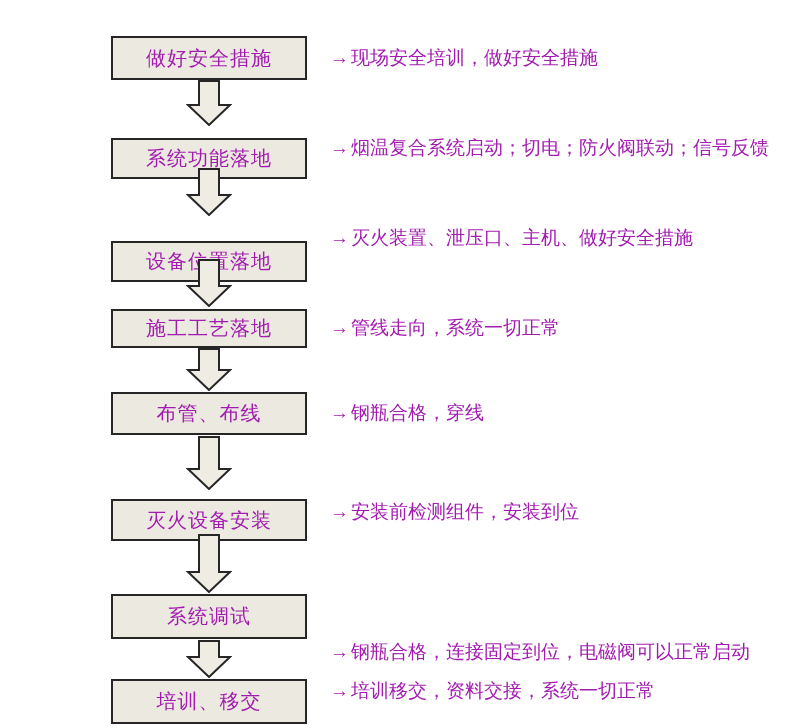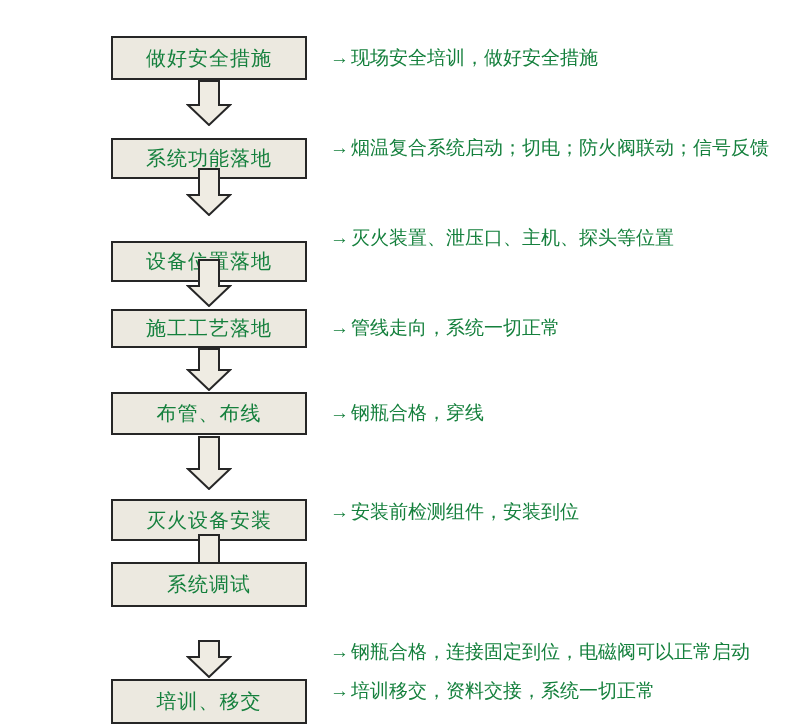--- a/index.html
+++ b/index.html
@@ -6,21 +6,21 @@
     margin: 0;
     padding: 0;
     background: #ffffff;
   }
   .canvas {
     position: relative;
     width: 800px;
     height: 728px;
     background: #ffffff;
     font-family: "Liberation Serif", "DejaVu Serif", serif;
-    color: #15803d;
+    color: #a21caf;
     overflow: hidden;
   }
   .flow-box {
     position: absolute;
     left: 111px;
     width: 196px;
     box-sizing: border-box;
     background: #ece9e0;
     border: 2px solid #262626;
     display: flex;
@@ -76,21 +76,21 @@
     <span>烟温复合系统启动；切电；防火阀联动；信号反馈</span>
   </div>
 
   <svg class="down-arrow" style="top:168px;" width="46" height="48" viewBox="0 0 46 48">
     <polygon points="13,1 33,1 33,27 44,27 23,47 2,27 13,27"></polygon>
   </svg>
 
   <div class="flow-box" style="top:217px;height:41px;margin-top:24px;">设备位置落地</div>
   <div class="flow-desc" style="top:238px;">
     <span class="arrow-prefix">→</span>
-    <span>灭火装置、泄压口、主机、探头等位置</span>
+    <span>灭火装置、泄压口、主机、做好安全措施</span>
   </div>
 
   <svg class="down-arrow" style="top:259px;" width="46" height="48" viewBox="0 0 46 48">
     <polygon points="13,1 33,1 33,27 44,27 23,47 2,27 13,27"></polygon>
   </svg>
 
   <div class="flow-box" style="top:309px;height:39px;">施工工艺落地</div>
   <div class="flow-desc" style="top:328px;">
     <span class="arrow-prefix">→</span>
     <span>管线走向，系统一切正常</span>
@@ -113,21 +113,21 @@
   <div class="flow-box" style="top:499px;height:42px;">灭火设备安装</div>
   <div class="flow-desc" style="top:512px;">
     <span class="arrow-prefix">→</span>
     <span>安装前检测组件，安装到位</span>
   </div>
 
   <svg class="down-arrow" style="top:534px;" width="46" height="59" viewBox="0 0 46 59">
     <polygon points="13,1 33,1 33,38 44,38 23,58 2,38 13,38"></polygon>
   </svg>
 
-  <div class="flow-box" style="top:562px;height:45px;">系统调试</div>
+  <div class="flow-box" style="top:594px;height:45px;">系统调试</div>
   <div class="flow-desc" style="top:652px;">
     <span class="arrow-prefix">→</span>
     <span>钢瓶合格，连接固定到位，电磁阀可以正常启动</span>
   </div>
 
   <svg class="down-arrow" style="top:640px;" width="46" height="38" viewBox="0 0 46 38">
     <polygon points="13,1 33,1 33,17 44,17 23,37 2,17 13,17"></polygon>
   </svg>
 
   <div class="flow-box" style="top:679px;height:45px;">培训、移交</div>

